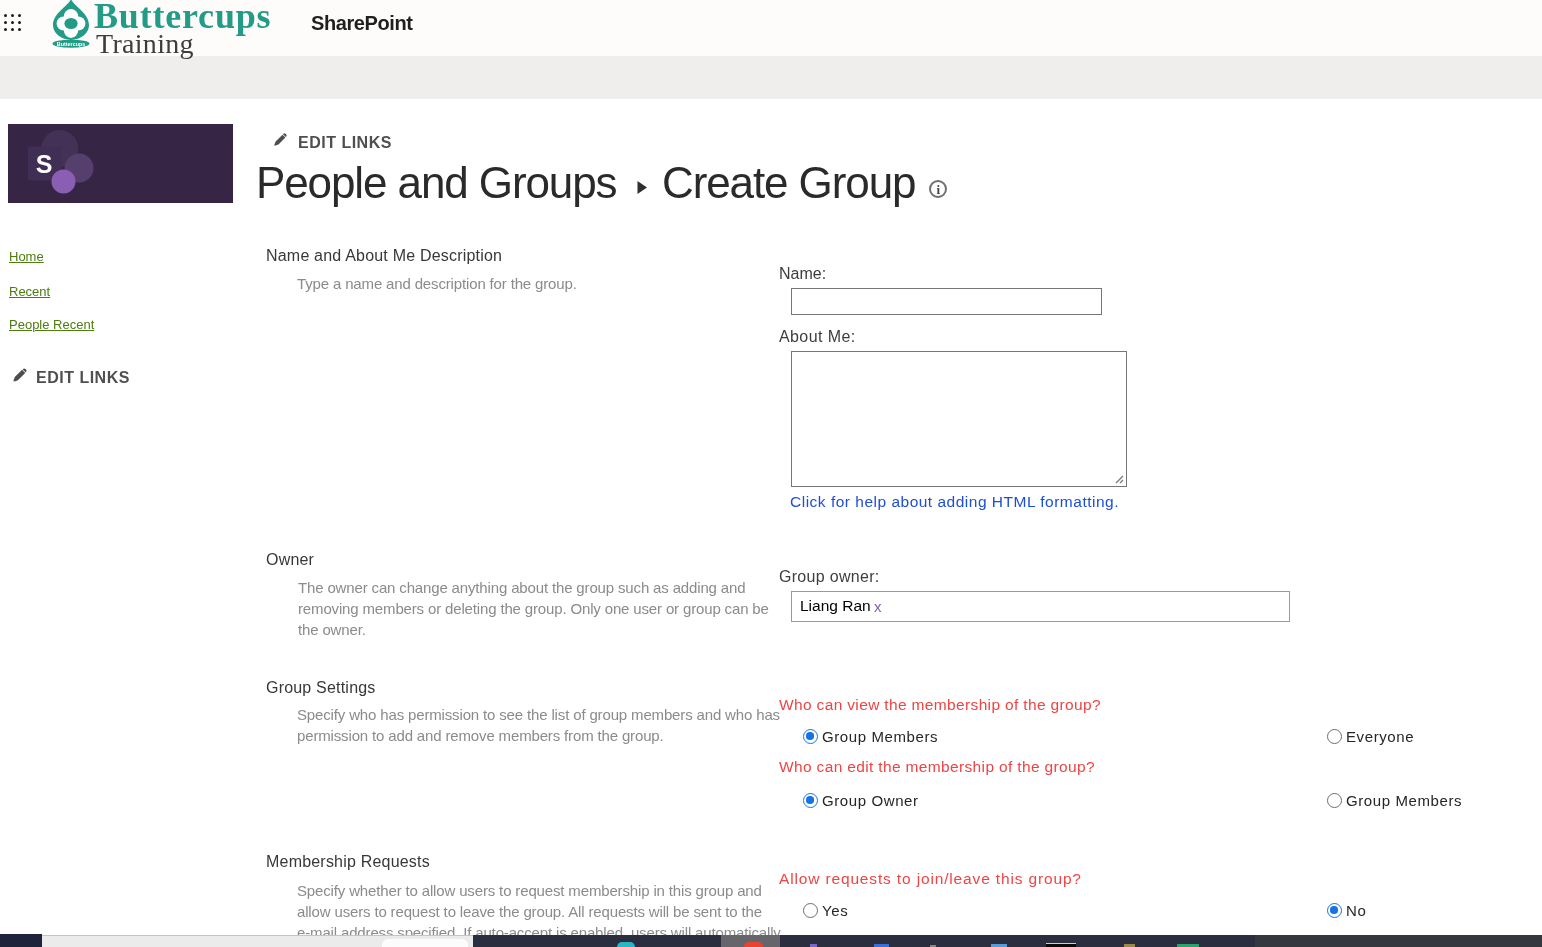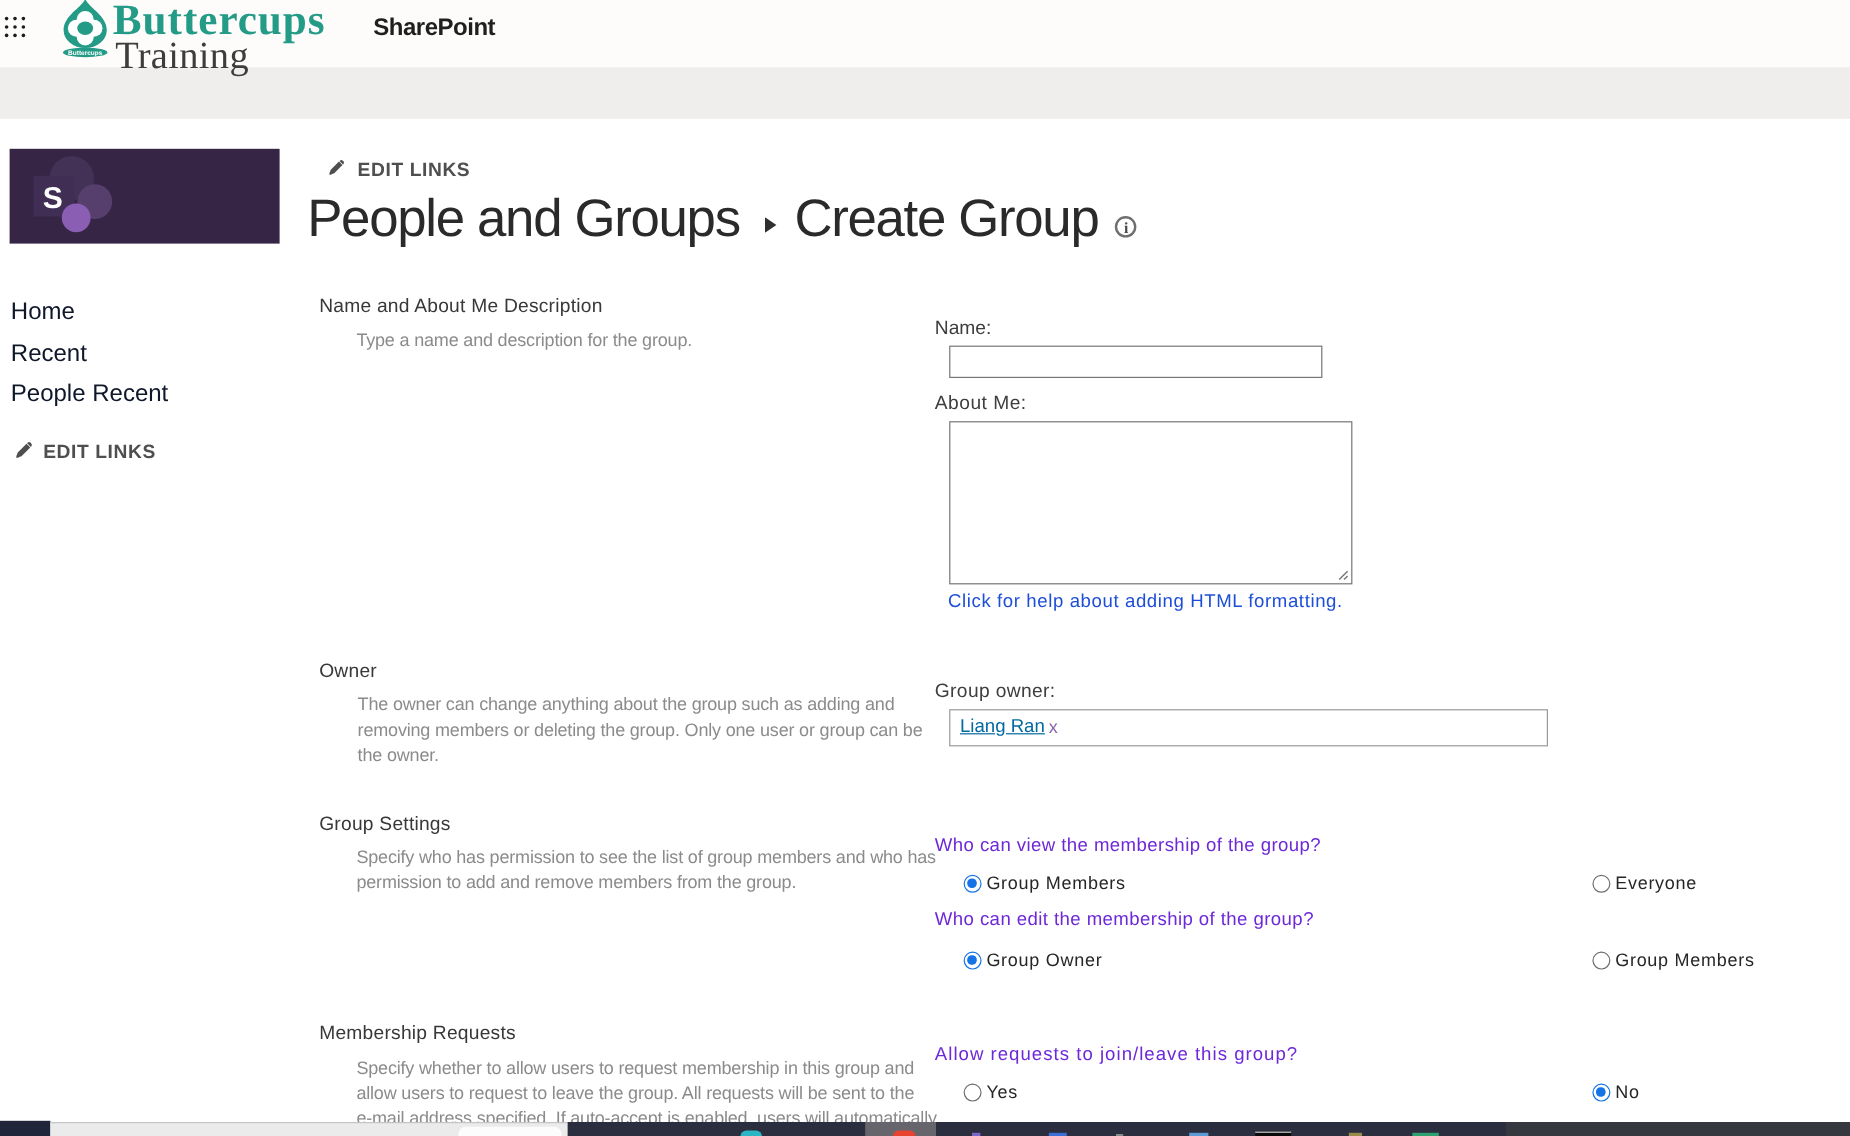--- a/index.html
+++ b/index.html
@@ -12,33 +12,33 @@
 #grayband { left:0; top:56px; width:1542px; height:43px; background:#efeeec; }
 
 
 #waffle { left:4px; top:14px; width:19px; height:19px; }
 #waffle div { position:absolute; width:3px; height:3px; background:#1c1c1c; border-radius:50%; }
 
 #sharepoint { left:311px; top:12px; font-size:20px; font-weight:bold; color:#1f1f1f; letter-spacing:-0.4px; }
 
 
 #bc-name { left:94px; top:-5px; font-family:"Liberation Serif", serif; font-weight:bold; font-size:36px; color:#239b86; letter-spacing:0.8px; }
-#bc-training { left:96px; top:28px; font-family:"Liberation Serif", serif; font-size:32px; color:#3d3d3d; letter-spacing:0.3px; }
+#bc-training { left:96px; top:28px; font-family:"Liberation Serif", serif; font-size:28px; color:#3d3d3d; letter-spacing:0.3px; }
 
 
 #banner { left:8px; top:124px; width:225px; height:79px; background:#372546; }
-.nav { left:9px; font-size:20px; color:#0f172a; }
+.nav { left:9px; font-size:13px; color:#4d7c0f;text-decoration:underline; }
 .editlinks { font-size:16px; color:#4f4f4f; letter-spacing:0.5px;font-weight:bold; }
 
 
 .h1 { font-size:44px; color:#2a2a2a; letter-spacing:-1.1px; }
 .sect { font-size:16px; color:#383838; letter-spacing:0.2px; }
 .desc { font-size:15px; color:#8b8b8b; line-height:21px; letter-spacing:-0.15px;margin-left:32px; }
 .lbl { font-size:16px; color:#3e3e3e; }
-.q { font-size:15.5px; color:#6d28d9; letter-spacing:0.35px; }
+.q { font-size:15.5px; color:#ef4444; letter-spacing:0.35px; }
 .opt { font-size:15px; color:#262626; letter-spacing:0.6px; }
 a.plink { color:#1d4ed8; text-decoration:none; font-size:15.5px; letter-spacing:0.5px; }
 
 
 .box { border:1px solid #767676; background:#fff; }
 .radio { width:15px; height:15px; border-radius:50%; }
 .radio.on { border:1.5px solid #1673e6; background:#fff; }
 .radio.on::after { content:""; position:absolute; left:2.3px; top:2.3px; width:7.5px; height:7.5px; border-radius:50%; background:#1673e6; }
 .radio.off { border:1.5px solid #6e6e6e; background:#fff; }
 </style>
@@ -122,21 +122,21 @@
   <path d="M10 3 L3 10" stroke="#777" stroke-width="1.2" fill="none"></path>
   <path d="M10 7 L7 10" stroke="#777" stroke-width="1.2" fill="none"></path>
 </svg>
 <a class="abs plink" style="left:790px;top:493px" href="#">Click for help about adding HTML formatting.</a>
 
 <div class="abs sect" style="left:266px;top:551px">Owner</div>
 <div class="abs desc" style="left:266px;top:577px;white-space:nowrap">The owner can change anything about the group such as adding and<br>removing members or deleting the group. Only one user or group can be<br>the owner.</div>
 
 <div class="abs lbl" style="left:779px;top:568px;letter-spacing:0.3px">Group owner:</div>
 <div class="abs" style="left:791px;top:591px;width:499px;height:31px;border:1px solid #9a9a9a;background:#fff"></div>
-<div class="abs" style="left:800px;top:597px;font-size:15.5px;color:#0369a1;text-decoration:underline">Liang Ran</div>
+<div class="abs" style="left:800px;top:597px;font-size:15.5px;color:#000000;">Liang Ran</div>
 <div class="abs" style="left:874px;top:598px;font-size:15px;color:#8561ad">x</div>
 
 <div class="abs sect" style="left:266px;top:679px">Group Settings</div>
 <div class="abs desc" style="left:265px;top:704px;white-space:nowrap">Specify who has permission to see the list of group members and who has<br>permission to add and remove members from the group.</div>
 
 <div class="abs q" style="left:779px;top:696px">Who can view the membership of the group?</div>
 <div class="abs radio on" style="left:803px;top:729px"></div>
 <div class="abs opt" style="left:822px;top:728px">Group Members</div>
 <div class="abs radio off" style="left:1327px;top:729px"></div>
 <div class="abs opt" style="left:1346px;top:728px">Everyone</div>

